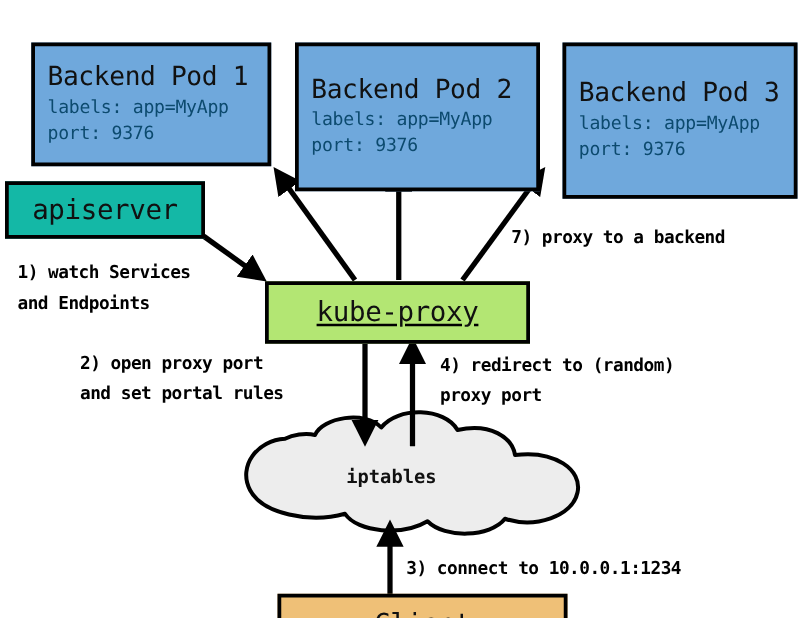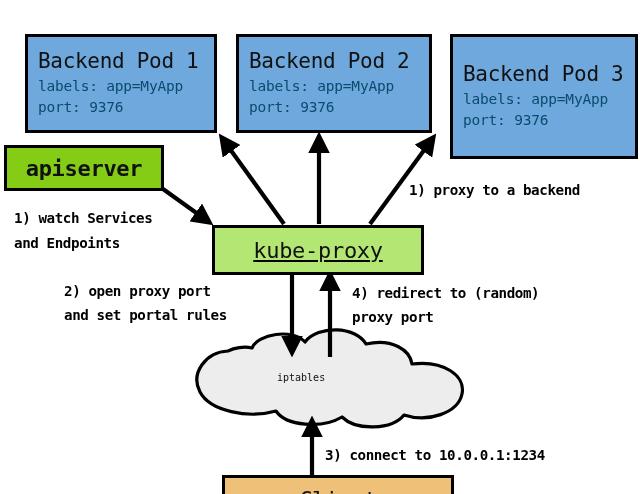--- a/index.html
+++ b/index.html
@@ -65,25 +65,26 @@
     font-size: 14.2px;
     font-weight: bold;
     color: #000000;
     line-height: 1.55;
     white-space: pre;
     letter-spacing: -0.4px;
     z-index: 4;
   }
   .cloud-label {
     position: absolute;
-    font-size: 10px;
+    font-size: 15px;
     color: #111111;
     letter-spacing: 0px;
     z-index: 4;
     white-space: nowrap;
+    font-weight: bold;
   }
 </style>
 </head>
 <body>
 
 <div id="diagram">
 
   <svg class="svg-layer" viewBox="0 0 640 494" xmlns="http://www.w3.org/2000/svg">
     <defs>
       <marker id="arrowhead" markerWidth="5.2" markerHeight="5.2" refX="3.9" refY="2.6" orient="auto" markerUnits="strokeWidth">
@@ -121,37 +122,37 @@
   </svg>
 
   <div class="node pod" style="left:25px; top:2px; width:192px; height:99px; background:#6FA8DC;">
     <div class="pod-title">Backend Pod 1</div>
     <div class="pod-lines">
       <div class="pod-line">labels: app=MyApp</div>
       <div class="pod-line">port: 9376</div>
     </div>
   </div>
 
-  <div class="node pod" style="left:236px; top:2px; width:196px; height:99px; background:#6FA8DC;">
+  <div class="node pod" style="left:236px; top:2px; width:196px; height:119px; background:#6FA8DC;">
     <div class="pod-title">Backend Pod 2</div>
     <div class="pod-lines">
       <div class="pod-line">labels: app=MyApp</div>
       <div class="pod-line">port: 9376</div>
     </div>
   </div>
 
   <div class="node pod" style="left:450px; top:2px; width:188px; height:125px; background:#6FA8DC;">
     <div class="pod-title">Backend Pod 3</div>
     <div class="pod-lines">
       <div class="pod-line">labels: app=MyApp</div>
       <div class="pod-line">port: 9376</div>
     </div>
   </div>
 
-  <div class="node" style="left:4px; top:113px; width:160px; height:46px; background:#84cc16;font-weight:bold;">
+  <div class="node" style="left:4px; top:113px; width:160px; height:46px; background:#14b8a6;">
     <div class="centered-label">apiserver</div>
   </div>
 
   <div class="node" style="left:212px; top:193px; width:212px; height:50px; background:#B3E673;text-decoration:underline;">
     <div class="centered-label">kube-proxy</div>
   </div>
 
   <div class="cloud-label" style="left:277px; top:340px;">iptables</div>
 
   <div class="node" style="left:222px; top:443px; width:232px; height:48px; background:#EFC077;">
@@ -162,15 +163,15 @@
   <div class="note" style="left:14px; top:200px;">and Endpoints</div>
 
   <div class="note" style="left:64px; top:248px;text-align:center;">2) open proxy port</div>
   <div class="note" style="left:64px; top:272px;">and set portal rules</div>
 
   <div class="note" style="left:325px; top:412px;">3) connect to 10.0.0.1:1234</div>
 
   <div class="note" style="left:352px; top:250px;">4) redirect to (random)</div>
   <div class="note" style="left:352px; top:274px;">proxy port</div>
 
-  <div class="note" style="left:409px; top:147px;">1) proxy to a backend</div>
+  <div class="note" style="left:409px; top:147px;">7) proxy to a backend</div>
 
 </div>
 
 </body></html>

